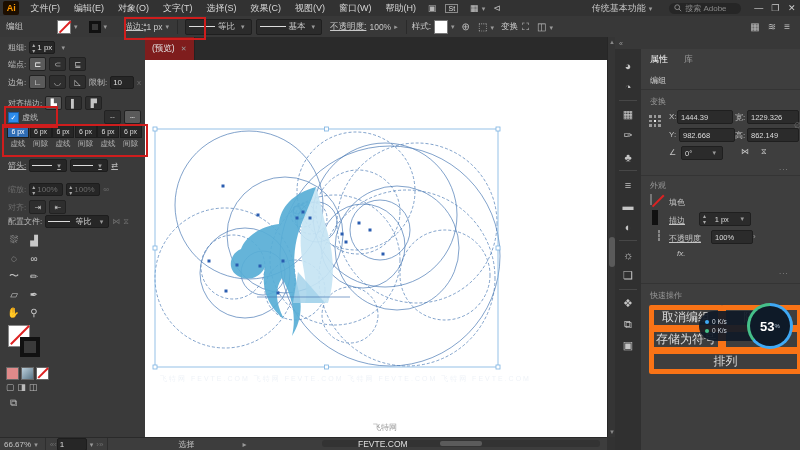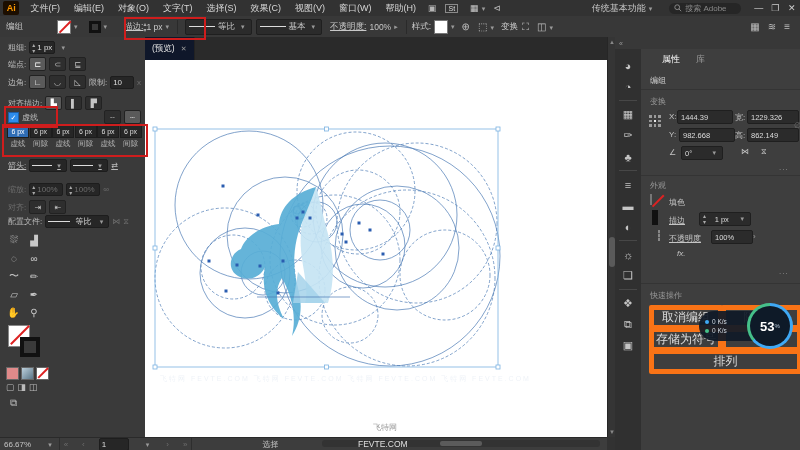--- a/index.html
+++ b/index.html
@@ -57,51 +57,51 @@
   .chips{position:absolute;left:6px;top:330px;display:flex;gap:2px;}
   .chip{width:11px;height:11px;border:1px solid #666;position:relative;}
   .chip.color{background:#e08a8a;}
   .chip.grad{background:linear-gradient(135deg,#bcd0dc,#5a7586);}
   .chip.none{background:#fff;}
   .chip.none:after{content:"";position:absolute;left:-1px;top:4px;width:14px;height:1.5px;background:#d22;transform:rotate(-45deg);}
   .modes{position:absolute;left:6px;top:345px;display:flex;gap:3px;color:#bbb;font-size:9px;}
   .screenmode{position:absolute;left:10px;top:360px;color:#bbb;font-size:10px;}
   
   .tabbar{left:145px;top:37px;width:462px;height:23px;background:#2a2a2a;display:flex;align-items:flex-end;}
-  .doctab{height:23px;background:#0f172a;border-right:1px solid #222;display:flex;align-items:center;padding:0 7px;gap:6px;color:#e3e3e3;font-size:8.5px;}
+  .doctab{height:23px;background:#7f1d1d;border-right:1px solid #222;display:flex;align-items:center;padding:0 7px;gap:6px;color:#e3e3e3;font-size:8.5px;}
   .canvas{left:145px;top:60px;width:462px;height:377px;background:#ffffff;overflow:hidden;}
   .wm-faint{position:absolute;left:15px;top:314px;width:440px;color:#7d9cc4;opacity:.13;font-size:7px;letter-spacing:2px;white-space:nowrap;overflow:hidden;}
   .wm-gray{position:absolute;left:228px;top:362px;color:#9a9a9a;font-size:8px;}
   .vscroll{left:607px;top:37px;width:8px;height:400px;background:#353535;border-left:1px solid #262626;}
   .vthumb{position:absolute;left:1px;top:200px;width:6px;height:30px;background:#5a5a5a;border-radius:3px;}
   .varrow{position:absolute;left:0;width:8px;text-align:center;color:#888;font-size:6px;}
   
   .dockhead{left:615px;top:37px;width:185px;height:12px;background:#383838;border-bottom:1px solid #2c2c2c;
             display:flex;justify-content:space-between;align-items:center;padding:0 4px;color:#9a9a9a;font-size:7px;}
   .dockstrip{left:615px;top:49px;width:26px;height:401px;background:#303030;border-right:1px solid #262626;
              display:flex;flex-direction:column;align-items:center;padding-top:6px;}
   .strip-ico{width:26px;height:21px;display:flex;align-items:center;justify-content:center;color:#c5c5c5;font-size:11px;}
   .dock-div{width:18px;height:1px;background:#474747;margin:3px 0;}
   .props{left:641px;top:49px;width:159px;height:401px;background:#3e3e3e;font-size:8px;color:#c5c5c5;}
-  .ptabs{position:absolute;left:12px;top:0;height:20px;display:flex;gap:16px;padding-left:9px;align-items:center;font-size:9px;}
+  .ptabs{position:absolute;left:0;top:0;height:20px;display:flex;gap:16px;padding-left:9px;align-items:center;font-size:9px;}
   .ptab-on{color:#fff;}
   .ptab-off{color:#9a9a9a;}
   .plabel{color:#989898;}
   .pdiv{position:absolute;left:0;width:159px;height:1px;background:#343434;}
   .pinput{background:#2b2b2b;border:1px solid #1f1f1f;border-radius:2px;height:12px;display:flex;align-items:center;padding:0 3px;color:#ddd;font-size:7.5px;gap:2px;}
   .refpt{width:13px;height:13px;display:grid;grid-template-columns:repeat(3,1fr);grid-template-rows:repeat(3,1fr);gap:1px;}
   .refpt i{background:#9a9a9a;width:2.5px;height:2.5px;}
   .refpt i.c{background:#e8e8e8;}
   .qbtn{position:absolute;height:15px;border:5px solid #f97316;border-radius:2px;background:transparent;color:#ddd;
         font-size:12px;display:flex;align-items:center;justify-content:center;}
   .dots{color:#9a9a9a;letter-spacing:1px;}
   
   .statusbar{left:0;top:437px;width:607px;height:13px;background:#3d3d3d;border-top:1px solid #2a2a2a;
              display:flex;align-items:center;font-size:8px;color:#c5c5c5;}
-  .st-seg{display:flex;align-items:center;height:13px;padding:0 4px;border-right:1px solid #2e2e2e;gap:14px;white-space:nowrap;}
+  .st-seg{display:flex;align-items:center;height:13px;padding:0 4px;border-right:1px solid #2e2e2e;gap:0;white-space:nowrap;}
   .st-track{position:absolute;left:322px;top:440px;width:278px;height:7px;background:#333;border-radius:3px;}
   .st-thumb{position:absolute;left:118px;top:1px;width:42px;height:5px;background:#5b5b5b;border-radius:2px;}
   .st-site{position:absolute;left:358px;top:439px;color:#e0e0e0;font-size:8.5px;z-index:5;}
   
   .netpill{left:699px;top:311px;width:64px;height:30px;background:rgba(16,26,40,.93);border-radius:15px 4px 4px 15px;
            z-index:60;display:flex;flex-direction:column;justify-content:center;padding:0 6px;gap:2px;font-size:6.5px;color:#cfd8e2;}
   .netrow{display:flex;align-items:center;gap:3px;}
   .dotb{width:4px;height:4px;border-radius:50%;background:#3fa9f5;}
   .dotg{width:4px;height:4px;border-radius:50%;background:#45c08a;}
   .ring{left:747px;top:303px;width:46px;height:46px;border-radius:50%;z-index:61;

